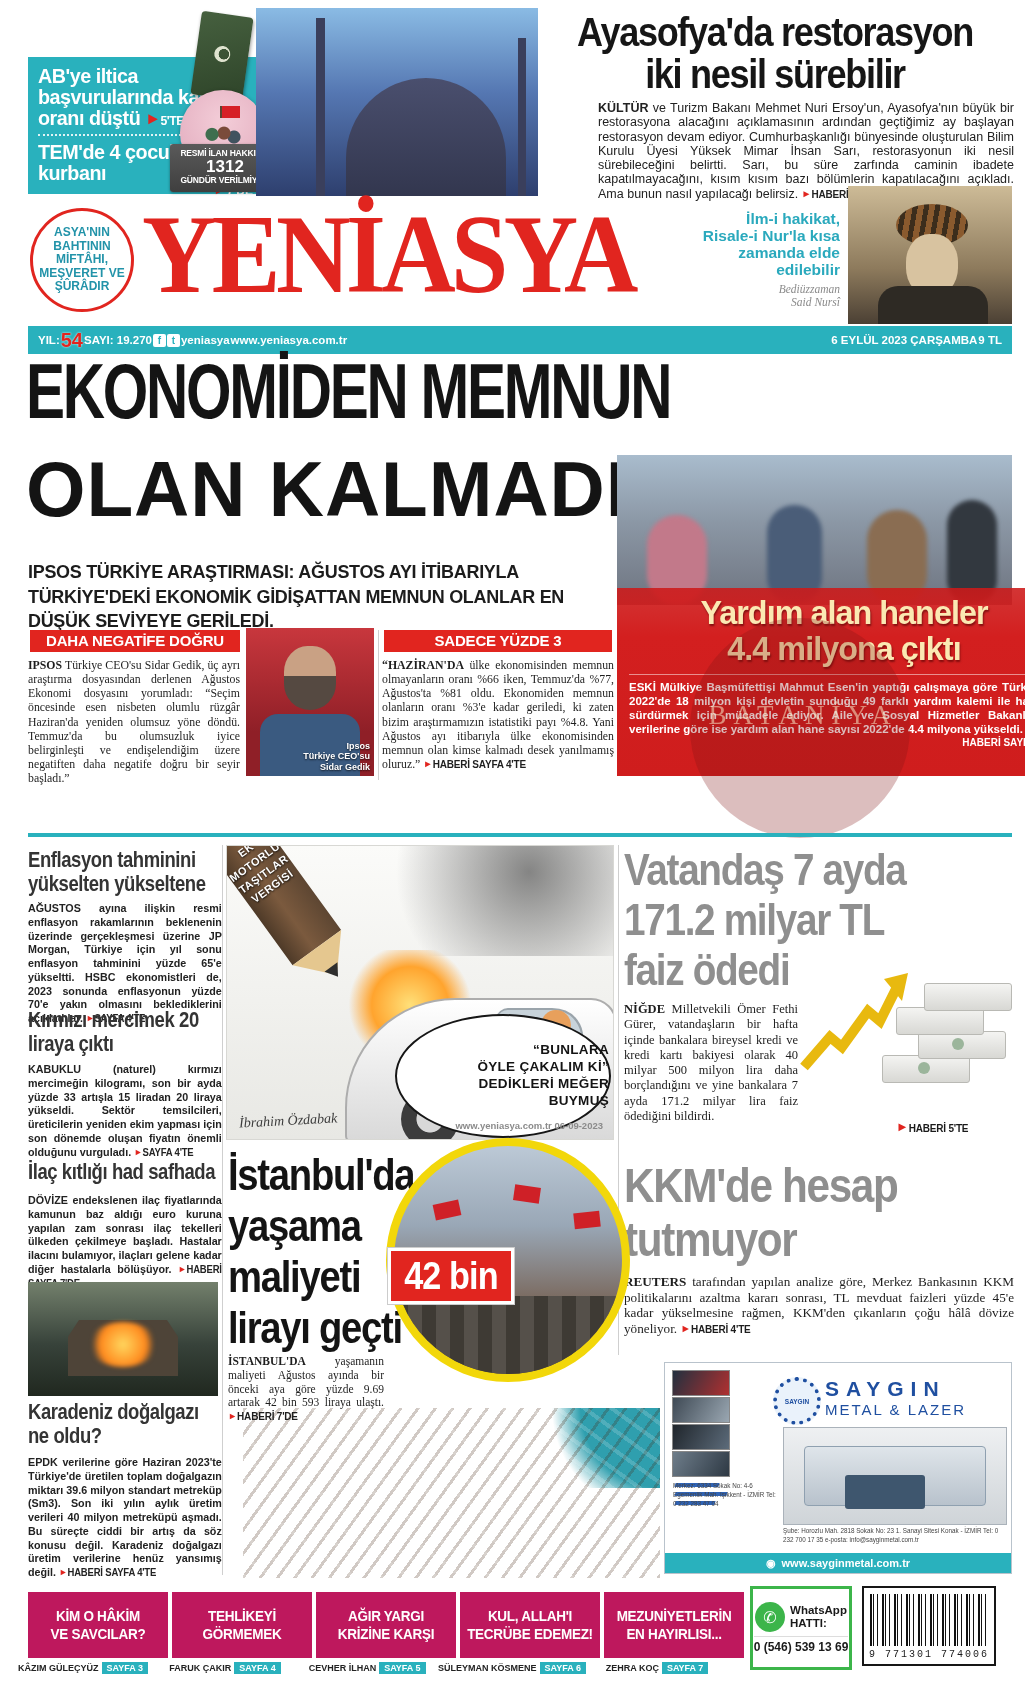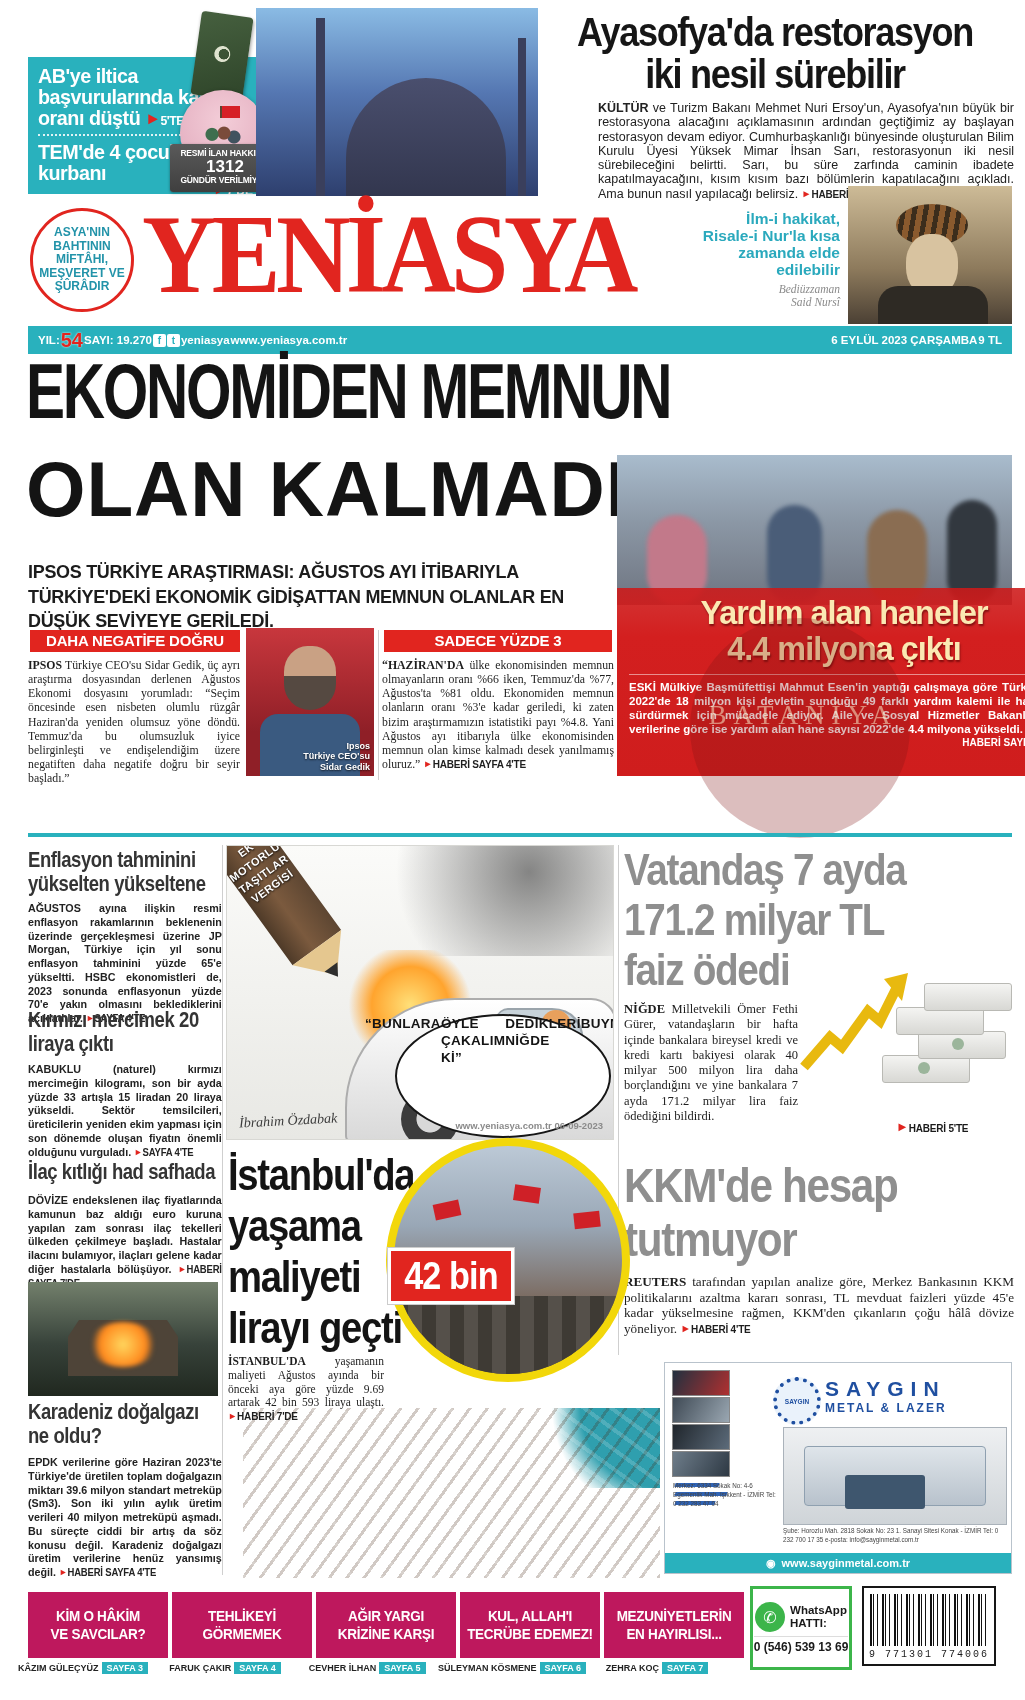--- a/index.html
+++ b/index.html
@@ -143,21 +143,21 @@
            background:radial-gradient(circle,#ffe079,#ffa42e 45%,transparent 72%)}
   .car{position:absolute;left:118px;top:152px;width:268px;height:140px;
            background:linear-gradient(#ffffff,#d9d9d9);border:2px solid #adadad;border-radius:110px 26px 6px 6px}
   .car .glass{position:absolute;right:30px;top:8px;width:90px;height:52px;background:#c8d3da;border:2px solid #9aa4ab;
            border-radius:10px 40px 0 0;transform:skewX(-14deg)}
   .car .wheel{position:absolute;left:54px;top:90px;width:58px;height:58px;border-radius:50%;
            background:radial-gradient(circle,#d8d8d8 32%,#3c3c3c 34%)}
   .driver{position:absolute;right:44px;top:10px;width:30px;height:30px;border-radius:50%;background:#e8a05c}
   .driver .mouth{position:absolute;left:9px;top:16px;width:12px;height:10px;border-radius:50%;background:#7a2c1e}
   .bubble{position:absolute;left:168px;top:168px;width:212px;height:120px;background:#fff;border:2.5px solid #161616;
-           border-radius:50%;display:flex;flex-direction:row;justify-content:center;text-align:left}
+           border-radius:50%;display:flex;flex-direction:column;justify-content:center;text-align:right}
   .bubble div{font-weight:800;font-size:13.5px;line-height:1.25;letter-spacing:.3px;color:#141414}
   .signature{position:absolute;left:12px;bottom:10px;font-family:"Liberation Serif",serif;font-style:italic;
            font-size:14px;color:#3c3c3c;transform:rotate(-3deg)}
   .credit{position:absolute;right:10px;bottom:8px;font-size:9.5px;color:#8b8b8b;font-weight:700}
 
   
   .ist-line{left:228px;white-space:nowrap;font-weight:900;font-size:45px;letter-spacing:-1.5px;color:#141414;
             transform:scaleX(.85);transform-origin:left top;line-height:1}
   .box42{left:388px;top:1248px;width:126px;height:56px;background:#e1251f;border:3px solid #fff;box-sizing:border-box;
             box-shadow:0 0 0 1px #ccc;display:flex;align-items:center;justify-content:center;z-index:6}
@@ -199,21 +199,21 @@
   .ad .thumb{position:absolute;left:7px;width:56px;height:24px;border:1px solid #888}
   .ad .t1{top:7px;background:linear-gradient(120deg,#22303f,#b03030)}
   .ad .t2{top:34px;background:linear-gradient(120deg,#3f4a55,#9aa7b2)}
   .ad .t3{top:61px;background:linear-gradient(120deg,#20262c,#5c6b7a)}
   .ad .t4{top:88px;background:linear-gradient(120deg,#6e7d8a,#2e3944)}
   .ad .bluebar{position:absolute;left:10px;height:4px;background:#2f63b5;transform:skewX(-18deg)}
   .ad .gear{position:absolute;left:108px;top:14px;width:40px;height:40px;border-radius:50%;
             border:4px dotted #1f4fa0;background:#eaf2fb;display:flex;align-items:center;justify-content:center;
             color:#1f4fa0;font-size:6.5px;font-weight:900}
   .ad .nm1{position:absolute;left:160px;top:14px;color:#1f4fa0;font-weight:900;font-size:21px;letter-spacing:7px}
-  .ad .nm2{position:absolute;left:160px;top:38px;color:#1f4fa0;font-weight:700;font-size:12px;letter-spacing:2px}
+  .ad .nm2{position:absolute;left:160px;top:38px;color:#1f4fa0;font-weight:400;font-size:15px;letter-spacing:2px}
   .ad .machine{position:absolute;left:118px;top:64px;width:222px;height:96px;
             background:linear-gradient(#eef0f2,#cfd4d8);border:1px solid #aab2ba}
   .ad .mbody{position:absolute;left:20px;top:18px;width:180px;height:58px;background:linear-gradient(#dfe5ea,#b8c2cc);
             border:1px solid #8fa0b0;border-radius:4px}
   .ad .mwin{position:absolute;left:40px;top:28px;width:80px;height:34px;background:#3e566e;border-radius:3px}
   .ad .contacts{position:absolute;left:8px;top:118px;width:104px;font-size:6.3px;line-height:1.45;color:#444}
   .ad .contacts2{position:absolute;left:118px;top:163px;width:222px;font-size:6.3px;line-height:1.45;color:#444}
   .ad .webbar{position:absolute;left:0;bottom:0;width:100%;height:20px;background:#29b1bd;color:#fff;
             display:flex;align-items:center;justify-content:center;gap:6px;font-weight:800;font-size:11px}
 
@@ -409,21 +409,21 @@
         <div>MOTORLU</div>
         <div>TAŞITLAR</div>
         <div>VERGİSİ</div>
       </div>
       <div class="tip"></div>
       <div class="lead"></div>
     </div>
     <div class="bubble">
       <div>“BUNLARA</div>
       <div>ÖYLE ÇAKALIM Kİ”</div>
-      <div>DEDİKLERİ NİĞDE</div>
+      <div>DEDİKLERİ MEĞER</div>
       <div>BUYMUŞ</div>
     </div>
     <div class="signature">İbrahim Özdabak</div>
     <div class="credit">www.yeniasya.com.tr 06-09-2023</div>
   </div>
 
   <div class="abs ist-line" style="top:1152px">İstanbul'da</div>
   <div class="abs ist-line" style="top:1203px">yaşama</div>
   <div class="abs ist-line" style="top:1254px">maliyeti</div>
   <div class="abs ist-line" style="top:1305px">lirayı geçti</div>

